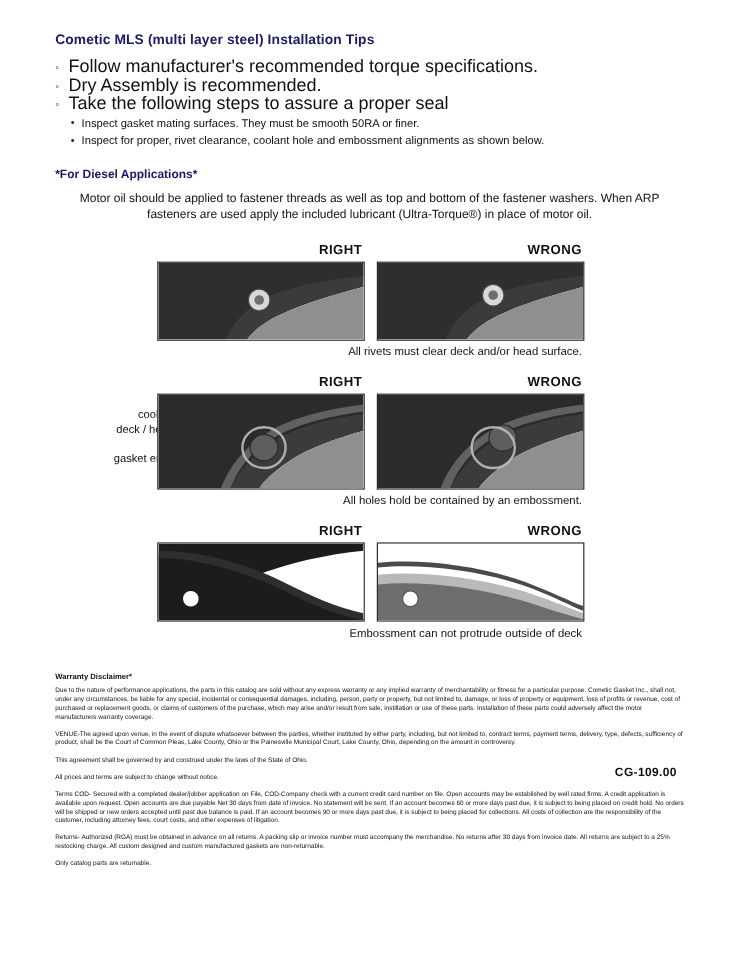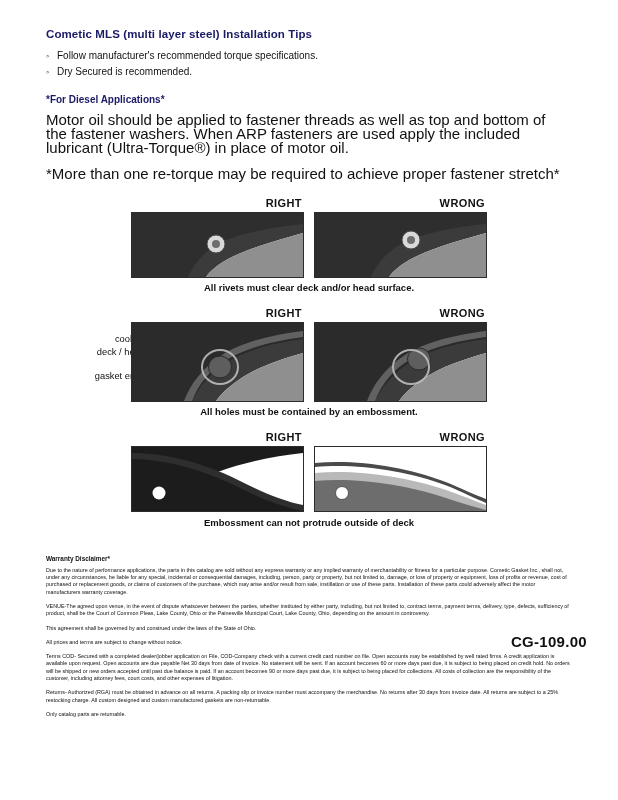--- a/index.html
+++ b/index.html
@@ -28,21 +28,21 @@
     color: #1a1a66;
     margin: 0 0 9px 0;
     letter-spacing: 0.1px;
   }
   ul.bullets {
     list-style: none;
     margin: 0;
     padding: 0;
   }
   ul.bullets > li {
-    font-size: 10px;
+    font-size: 15px;
     line-height: 14.5px;
     position: relative;
     padding-left: 11px;
     margin-bottom: 1px;
   }
   ul.bullets > li::before {
     content: "\25E6";
     position: absolute;
     left: 0;
     top: 0;
@@ -66,23 +66,24 @@
     top: -0.5px;
     font-size: 9px;
   }
   h2.section {
     font-size: 10px;
     font-weight: bold;
     color: #1a1a66;
     margin: 15px 0 8px 0;
   }
   p.body {
-    font-size: 15px;
+    font-size: 10px;
     line-height: 14.2px;
     margin: 0 0 11px 0;
+    text-align: center;
   }
   p.body.last { margin-bottom: 0; }
 
   
   .figures {
     margin-top: 16px;
   }
   .figrow {
     position: relative;
     display: flex;
@@ -105,23 +106,22 @@
     border: 1px solid #2b2b2b;
     background: #ffffff;
     overflow: hidden;
     position: relative;
   }
   .figbox.tall { height: 78px; }
   .figbox svg { display: block; }
   .figcaption {
     font-size: 9.5px;
     margin: 4px 0 0 0;
-    text-align: center;
+    text-align: right;
     padding-left: 2px;
-    font-weight: bold;
   }
   .capwrap {
     width: 354px;
     margin: 0 auto;
   }
   .capwrap.two-line { line-height: 13px; }
 
   
   .callouts {
     position: absolute;
@@ -148,43 +148,47 @@
     margin: 0 0 5px 0;
   }
   .warranty p {
     font-size: 5.4px;
     line-height: 7.3px;
     margin: 0 0 7px 0;
     text-align: left;
   }
   .footer-code {
     position: absolute;
-    right: 31px;
+    right: 54px;
     bottom: 18px;
-    font-size: 15px;
+    font-size: 10px;
     font-weight: bold;
     letter-spacing: 0.3px;
   }
 </style>
 </head>
 <body>
 
 <div class="page">
 
   <h1 class="title">Cometic MLS (multi layer steel) Installation Tips</h1>
 
   <ul class="bullets">
     <li>Follow manufacturer's recommended torque specifications.</li>
-    <li>Dry Secured is recommended.</li>
+    <li>Dry Assembly is recommended.</li>
+    <li>Take the following steps to assure a proper seal</li>
   </ul>
+  <ul class="subbullets">
+    <li>Inspect gasket mating surfaces.  They must be smooth 50RA or finer.</li>
+    <li>Inspect for proper, rivet clearance, coolant hole and embossment alignments as shown below.</li>
+  </ul>
 
   <h2 class="section">*For Diesel Applications*</h2>
 
   <p class="body">Motor oil should be applied to fastener threads as well as top and bottom of the fastener washers. When ARP fasteners are used apply the included lubricant (Ultra-Torque®) in place of motor oil.</p>
-  <p class="body last">*More than one re-torque may be required to achieve proper fastener stretch*</p>
 
   <div class="figures">
 
     <div class="figrow">
       <div class="figcol">
         <div class="figlabel">RIGHT</div>
         <div class="figbox">
           <svg width="171" height="64" viewBox="0 0 171 64">
             <rect x="0" y="0" width="171" height="64" fill="#ffffff"></rect>
             <path d="M0,0 H171 V20 C150,26 120,34 100,44 C86,51 78,58 74,64 H0 Z" fill="#3b3b3b"></path>
@@ -248,21 +252,21 @@
             <path d="M171,30 C150,36 125,44 108,56 C96,64 88,72 84,78 H171 Z" fill="#8f8f8f"></path>
             <path d="M0,0 H171 V16 C140,20 112,28 94,40 C76,52 66,66 60,78 H0 Z" fill="#2b2b2b"></path>
             <path d="M60,78 C66,62 78,46 96,36 C112,26 140,18 171,14 L171,8 C138,12 108,20 90,32 C70,45 58,62 52,78 Z" fill="#6b6b6b" opacity="0.85"></path>
             <ellipse cx="104" cy="36" rx="11.5" ry="11" fill="#5e5e5e" stroke="#2a2a2a" stroke-width="1"></ellipse>
             <ellipse cx="96" cy="44" rx="18" ry="17" fill="none" stroke="#bdbdbd" stroke-width="2" opacity="0.9"></ellipse>
           </svg>
         </div>
       </div>
     </div>
     <div class="capwrap">
-      <p class="figcaption">All holes must be contained by an embossment.</p>
+      <p class="figcaption">All holes hold be contained by an embossment.</p>
     </div>
 
     <div class="figrow" style="margin-top:14px;">
       <div class="figcol">
         <div class="figlabel">RIGHT</div>
         <div class="figbox">
           <svg width="171" height="64" viewBox="0 0 171 64">
             <rect x="0" y="0" width="171" height="64" fill="#ffffff"></rect>
             <path d="M0,0 H171 V6 C130,10 84,22 52,40 C34,50 20,58 0,62 Z" fill="#1c1c1c"></path>
             <path d="M0,10 C30,10 70,20 102,34 C130,46 150,56 171,62 L171,64 H0 Z" fill="#1c1c1c"></path>

